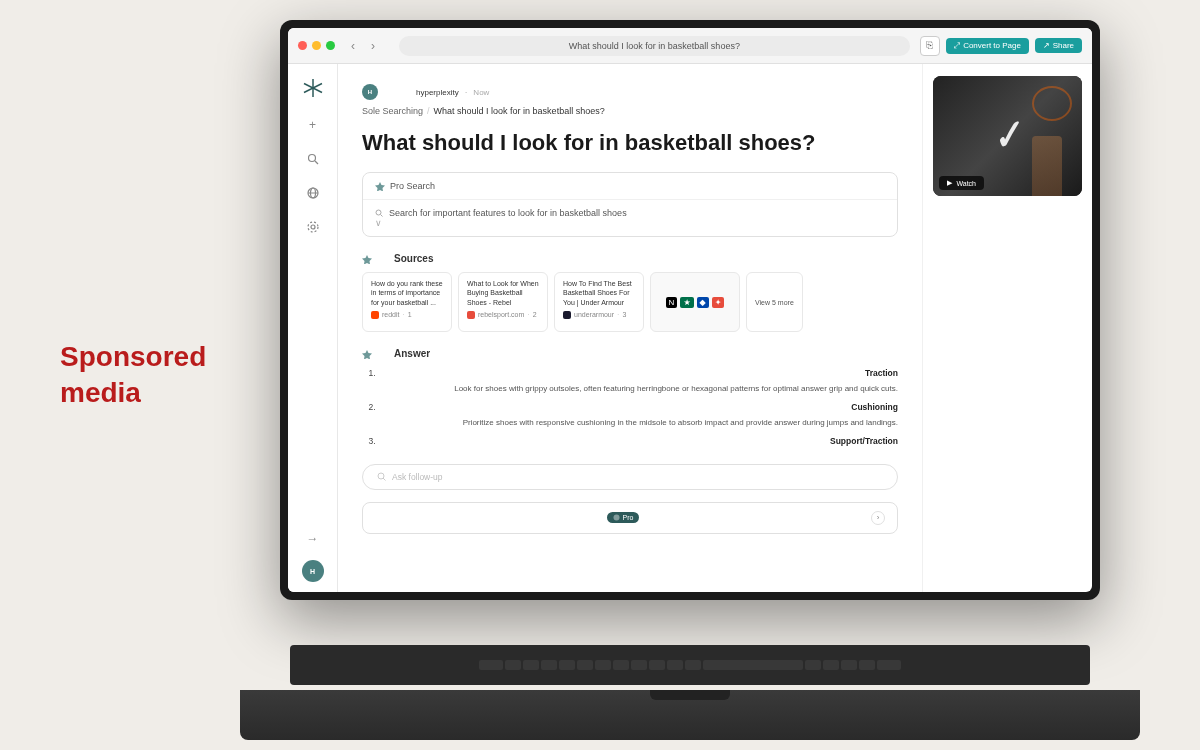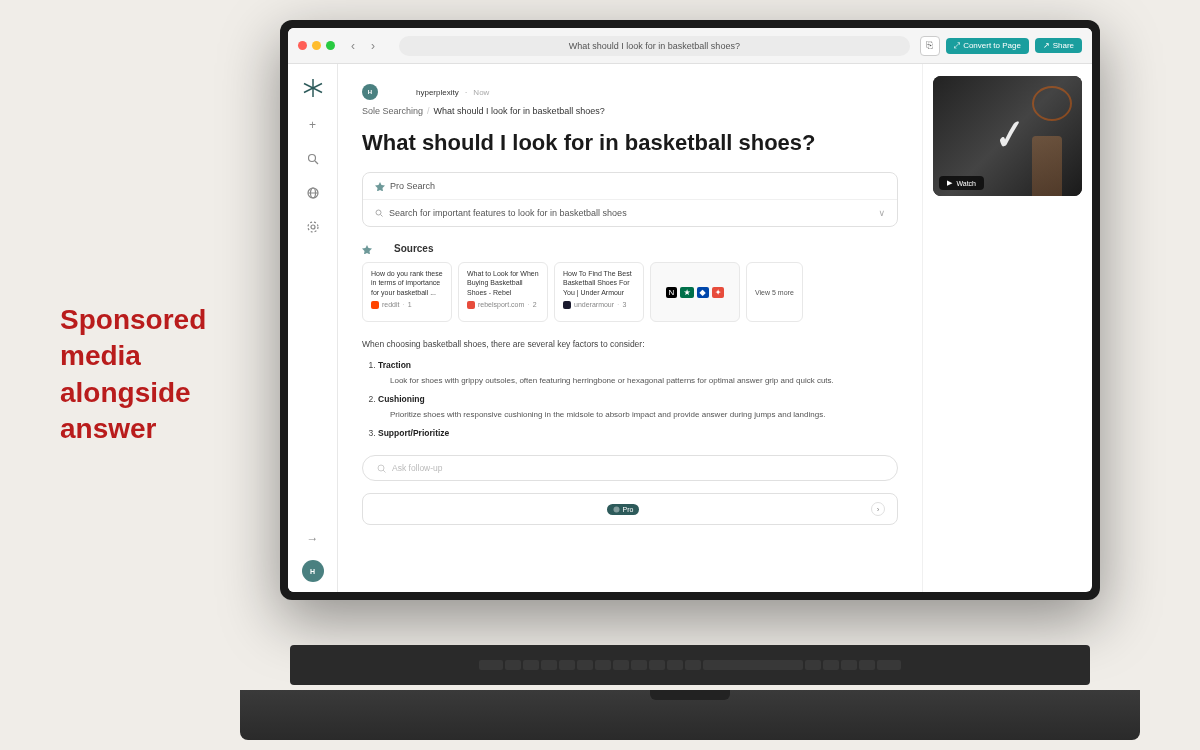--- a/index.html
+++ b/index.html
@@ -246,20 +246,21 @@
       align-items: flex-end;
       gap: 5px;
     }
     .pro-search-item {
       padding: 8px 12px;
       font-size: 9px;
       color: #555;
       display: flex;
       align-items: flex-start;
       justify-content: space-between;
+      flex-direction: column;
     }
 
     
     .section-header {
       font-size: 10px;
       font-weight: 600;
       color: #333;
       margin-bottom: 8px;
       display: flex;
       align-items: center;
@@ -345,20 +346,21 @@
 
     .answer-list {
       padding-left: 16px;
     }
 
     .answer-list-item {
       font-size: 8.5px;
       color: #444;
       margin-bottom: 6px;
       line-height: 1.5;
+      text-align: right;
     }
 
     .answer-list-item strong {
       color: #222;
       font-size: 8.5px;
     }
 
     .sub-bullet {
       margin-left: 12px;
       font-size: 8px;
@@ -530,21 +532,20 @@
     .key-space { width: 100px; }
 
     
     .main-content::-webkit-scrollbar { display: none; }
   </style>
 </head>
 <body>
 
 <div class="left-text">
   <span>Sponsored media</span><br>
-  <span>alongside answer</span>
 </div>
 
 <div class="laptop-wrapper">
 
   <div class="screen-bezel">
     <div class="screen-content">
 
       <div class="browser-chrome">
         <div class="browser-controls">
           <div class="browser-dot dot-close"></div>
@@ -691,32 +692,37 @@
                 </div>
               </div>
 
               <div class="view-more-btn">
                 <span>View 5 more</span>
               </div>
             </div>
           </div>
 
           <div class="answer-section">
-            <p class="answer-text">When choosing basketball shoes, there are several key factors to consider:</p>
+            <div class="section-header">
+              <svg width="10" height="10" viewBox="0 0 10 10">
+                  <polygon points="5,1 6.5,4 10,4.5 7.5,7 8,10.5 5,9 2,10.5 2.5,7 0,4.5 3.5,4" fill="#4a8080" opacity="0.8"></polygon>
+                </svg>
+              <span>Answer</span>
+            </div>
             <ol class="answer-list">
               <li class="answer-list-item">
                 <strong>Traction</strong>
                 <div class="sub-bullet">Look for shoes with grippy outsoles, often featuring herringbone or hexagonal patterns for optimal answer grip and quick cuts.</div>
               </li>
               <li class="answer-list-item">
                 <strong>Cushioning</strong>
                 <div class="sub-bullet">Prioritize shoes with responsive cushioning in the midsole to absorb impact and provide answer during jumps and landings.</div>
               </li>
               <li class="answer-list-item">
-                <strong>Support/Prioritize</strong>
+                <strong>Support/Traction</strong>
               </li>
             </ol>
           </div>
 
           <div class="followup-input">
             <svg width="9" height="9" viewBox="0 0 9 9">
                 <circle cx="4" cy="4" r="3" stroke="#ccc" stroke-width="1" fill="none"></circle>
                 <line x1="6" y1="6" x2="8.5" y2="8.5" stroke="#ccc" stroke-width="1"></line>
               </svg>
             <span style="color:#bbb;">Ask follow-up</span>

